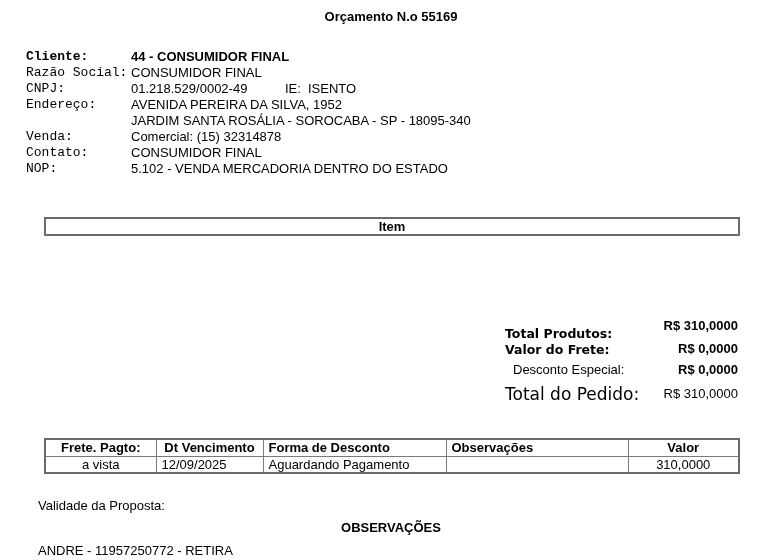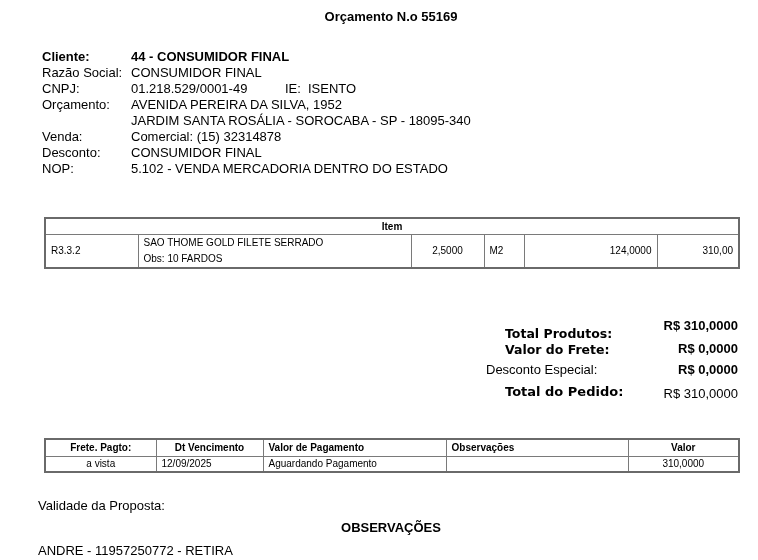--- a/index.html
+++ b/index.html
@@ -1,117 +1,106 @@
 <!DOCTYPE html>
 <html><head>
 <meta charset="utf-8">
 <style>
   html, body { margin:0; padding:0; background:#ffffff; }
   body { width:758px; height:560px; position:relative; overflow:hidden;
          font-family:"Liberation Sans", sans-serif; font-size:13px; color:#000; }
   .abs { position:absolute; white-space:nowrap; }
   .title { left:0; width:782px; top:9px; text-align:center; font-weight:bold; font-size:13px; }
-  .lbl { left:42px; }
+  .lbl { left:26px;font-family:Liberation Mono, monospace; }
   .val { left:131px; }
   .bold { font-weight:bold; }
   table { border-collapse:collapse; position:absolute; table-layout:fixed; }
-  td, th { border:1px solid #7a7a7a; padding:0 5px; font-size:10px; overflow:hidden; white-space:nowrap; }
+  td, th { border:1px solid #7a7a7a; padding:0 5px; font-size:13px; overflow:hidden; white-space:nowrap; }
   table.outer { border:2px solid #6a6a6a; }
   th { font-weight:bold; }
   .c { text-align:center; }
   .r { text-align:right; }
   .l { text-align:left; }
   .tot-lbl { font-family:"DejaVu Sans", sans-serif; font-weight:bold; font-size:12.5px; }
-  .tot-big { font-family:"DejaVu Sans", sans-serif; font-weight:bold; font-size:13px; }
+  .tot-big { font-family:"DejaVu Sans", sans-serif; font-weight:normal; font-size:17px; }
 </style>
 </head>
 <body>
 
 <div class="abs title">Orçamento N.o 55169</div>
 
 <div>
   <div class="abs lbl bold" style="top:49px">Cliente:</div>
   <div class="abs val bold" style="top:49px">44 - CONSUMIDOR FINAL</div>
 
   <div class="abs lbl" style="top:65px">Razão Social:</div>
   <div class="abs val" style="top:65px">CONSUMIDOR FINAL</div>
 
   <div class="abs lbl" style="top:81px">CNPJ:</div>
-  <div class="abs val" style="top:81px">01.218.529/0001-49</div>
+  <div class="abs val" style="top:81px">01.218.529/0002-49</div>
   <div class="abs" style="top:81px; left:285px">IE:</div>
   <div class="abs" style="top:81px; left:308px">ISENTO</div>
 
-  <div class="abs lbl" style="top:97px">Orçamento:</div>
+  <div class="abs lbl" style="top:97px">Endereço:</div>
   <div class="abs val" style="top:97px">AVENIDA PEREIRA DA SILVA, 1952</div>
   <div class="abs val" style="top:113px">JARDIM SANTA ROSÁLIA - SOROCABA - SP - 18095-340</div>
 
   <div class="abs lbl" style="top:129px">Venda:</div>
   <div class="abs val" style="top:129px">Comercial: (15) 32314878</div>
 
-  <div class="abs lbl" style="top:145px">Desconto:</div>
+  <div class="abs lbl" style="top:145px">Contato:</div>
   <div class="abs val" style="top:145px">CONSUMIDOR FINAL</div>
 
   <div class="abs lbl" style="top:161px">NOP:</div>
   <div class="abs val" style="top:161px">5.102 - VENDA MERCADORIA DENTRO DO ESTADO</div>
 </div>
 
 <table class="outer" style="left:44px; top:217px; width:694px;">
   <colgroup>
     <col style="width:93px">
       <col style="width:273px">
       <col style="width:73px">
       <col style="width:40px">
       <col style="width:133px">
       <col style="width:82px">
   </colgroup>
   <tbody>
       <tr style="height:16px">
     <th colspan="6" class="c">Item</th>
   </tr>
-  <tr style="height:34px">
-    <td class="l">R3.3.2</td>
-    <td class="l" style="line-height:16px">
-      <div>SAO THOME GOLD FILETE SERRADO</div>
-      <div>Obs: 10 FARDOS</div>
-    </td>
-    <td class="c">2,5000</td>
-    <td class="l">M2</td>
-    <td class="r">124,0000</td>
-    <td class="r">310,00</td>
-  </tr>
 </tbody>
   </table>
 
 <div>
   <div class="abs tot-lbl" style="left:505px; top:326px">Total Produtos:</div>
   <div class="abs bold" style="right:20px; top:318px">R$ 310,0000</div>
 
   <div class="abs tot-lbl" style="left:505px; top:342px">Valor do Frete:</div>
   <div class="abs bold" style="right:20px; top:341px">R$ 0,0000</div>
 
-  <div class="abs" style="left:486px; top:362px">Desconto Especial:</div>
+  <div class="abs" style="left:513px; top:362px">Desconto Especial:</div>
   <div class="abs bold" style="right:20px; top:362px">R$ 0,0000</div>
 
   <div class="abs tot-big" style="left:505px; top:384px">Total do Pedido:</div>
   <div class="abs" style="right:20px; top:386px">R$ 310,0000</div>
 </div>
 
 <table class="outer" style="left:44px; top:438px; width:694px;">
   <colgroup>
     <col style="width:111px">
       <col style="width:107px">
       <col style="width:183px">
       <col style="width:182px">
       <col style="width:111px">
   </colgroup>
   <tbody>
       <tr style="height:17px">
     <th class="c">Frete. Pagto:</th>
     <th class="c">Dt Vencimento</th>
-    <th class="l">Valor de Pagamento</th>
+    <th class="l">Forma de Desconto</th>
     <th class="l">Observações</th>
     <th class="c">Valor</th>
   </tr>
   <tr style="height:16px">
     <td class="c">a vista</td>
     <td class="l">12/09/2025</td>
     <td class="l">Aguardando Pagamento</td>
     <td class="l"></td>
     <td class="c">310,0000</td>
   </tr>

